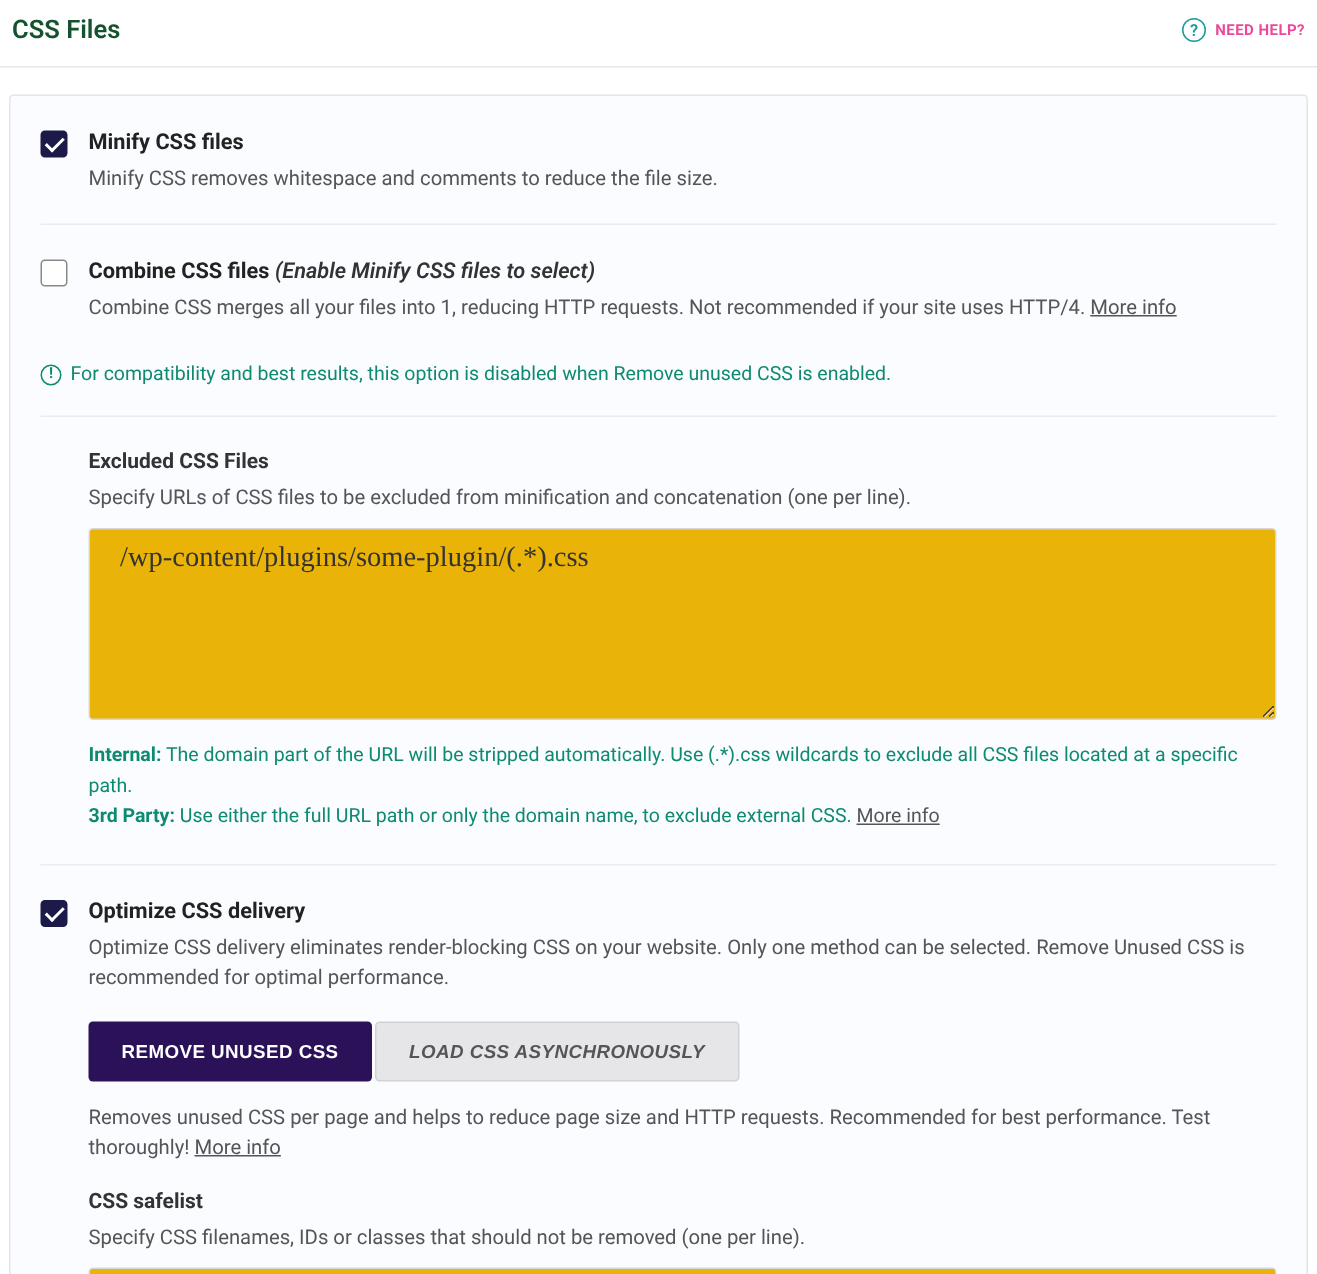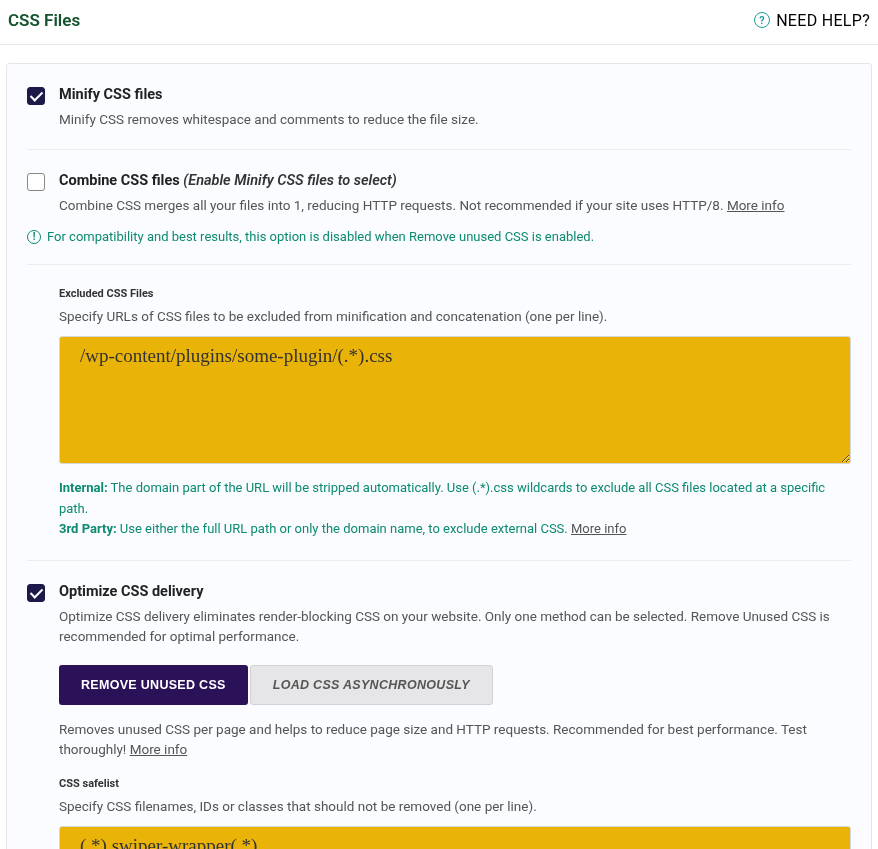--- a/index.html
+++ b/index.html
@@ -1,38 +1,38 @@
 <!DOCTYPE html>
 <html><head>
 <meta charset="utf-8">
 <style>
 * { box-sizing: border-box; margin: 0; padding: 0; }
 body { font-family: -apple-system, BlinkMacSystemFont, "Segoe UI", Roboto, sans-serif; background: #fff; color: #333; width: 878px; }
 .header { display: flex; justify-content: space-between; align-items: center; padding: 10px 8px 14px 8px; border-bottom: 1px solid #e8e8e8; }
 .header h2 { color: #14532d; font-weight: 600; font-size: 17px; }
-.help-link { display: flex; align-items: center; gap: 6px; color: #000000; font-weight: 400; font-size: 16px; text-decoration: none; letter-spacing: 0.3px; }
+.help-link { display: flex; align-items: center; gap: 6px; color: #ec4899; font-weight: 700; font-size: 10px; text-decoration: none; letter-spacing: 0.3px; }
 .help-icon { width: 16px; height: 16px; border: 1.5px solid #1c9a9a; border-radius: 50%; display: inline-flex; align-items: center; justify-content: center; }
 .help-icon::after { content: "?"; color: #1c9a9a; font-size: 11px; font-weight: 600; }
 .panel { border: 1px solid #e4e4e4; border-radius: 3px; margin: 18px 6px 6px 6px; padding: 0 20px 20px 20px; background: #fafcff; }
 .option { padding: 22px 0 20px 0; border-bottom: 1px solid #ececec; }
 .option:last-child { border-bottom: none; }
 .option-row { display: flex; align-items: flex-start; gap: 14px; }
 .checkbox { width: 18px; height: 18px; border: 1.5px solid #888; border-radius: 3px; flex-shrink: 0; margin-top: 1px; position: relative; cursor: pointer; background: #fff; }
 .checkbox.checked { background: #1b1a48; border-color: #1b1a48; }
 .checkbox.checked::after { content: ""; position: absolute; left: 5px; top: 1px; width: 5px; height: 10px; border: solid #fff; border-width: 0 2px 2px 0; transform: rotate(45deg); }
 .opt-body { flex: 1; }
 .opt-title { font-weight: 700; color: #222; font-size: 14.5px; margin-bottom: 6px; }
 .opt-title .disabled-note { font-style: italic; font-weight: 600; color: #333; }
 .opt-desc { color: #555; font-size: 13.5px; line-height: 1.5; }
 .opt-desc a, .sub-desc a { color: #555; text-decoration: underline; }
-.notice { display: flex; align-items: flex-start; gap: 6px; color: #0d8a70; font-size: 13px; margin-top: 13px; margin-left: 0; }
+.notice { display: flex; align-items: flex-start; gap: 6px; color: #0d8a70; font-size: 13px; margin-top: 26px; margin-left: 0; }
 .notice-icon { width: 14px; height: 14px; border: 1.5px solid #0d8a70; border-radius: 50%; display: inline-flex; align-items: center; justify-content: center; flex-shrink: 0; margin-top: 1px; }
 .notice-icon::after { content: "!"; color: #0d8a70; font-size: 10px; font-weight: 700; }
 .sub-section { margin-left: 32px; padding-top: 18px; }
-.sub-title { font-weight: 700; color: #333; font-size: 11px; margin-bottom: 6px; }
+.sub-title { font-weight: 700; color: #333; font-size: 14px; margin-bottom: 6px; }
 .sub-desc { color: #555; font-size: 13.5px; margin-bottom: 10px; line-height: 1.5; }
 textarea { width: 100%; border: 1px solid #d7d7d7; border-radius: 3px; padding: 8px 20px; font-family: Georgia, serif; font-size: 19px; color: #333; resize: both; background: #eab308; }
 .hint { color: #0d8a70; font-size: 13px; margin-top: 10px; line-height: 1.6; }
 .hint b { font-weight: 700; }
 .hint a { color: #555; text-decoration: underline; }
 .tabs { display: flex; gap: 2px; margin: 0 0 14px 0; }
 .tab { padding: 12px 22px; font-weight: 700; font-size: 12.5px; letter-spacing: 0.3px; border-radius: 3px; cursor: pointer; border: none; }
 .tab.active { background: #2b1258; color: #fff; }
 .tab.inactive { background: #e6e6e8; color: #555; border: 1px solid #d2d2d4; font-style: italic; }
 </style>
@@ -61,21 +61,21 @@
 
   <div class="option">
     <div class="option-row">
       <span class="checkbox"></span>
       <div class="opt-body">
         <div class="opt-title">
           <span>Combine CSS files</span>
           <span class="disabled-note">(Enable Minify CSS files to select)</span>
         </div>
         <div class="opt-desc">
-          <span>Combine CSS merges all your files into 1, reducing HTTP requests. Not recommended if your site uses HTTP/8.</span>
+          <span>Combine CSS merges all your files into 1, reducing HTTP requests. Not recommended if your site uses HTTP/4.</span>
           <a href="#">More info</a>
         </div>
       </div>
     </div>
     <div class="notice">
       <span class="notice-icon"></span>
       <span>For compatibility and best results, this option is disabled when Remove unused CSS is enabled.</span>
     </div>
   </div>
 

